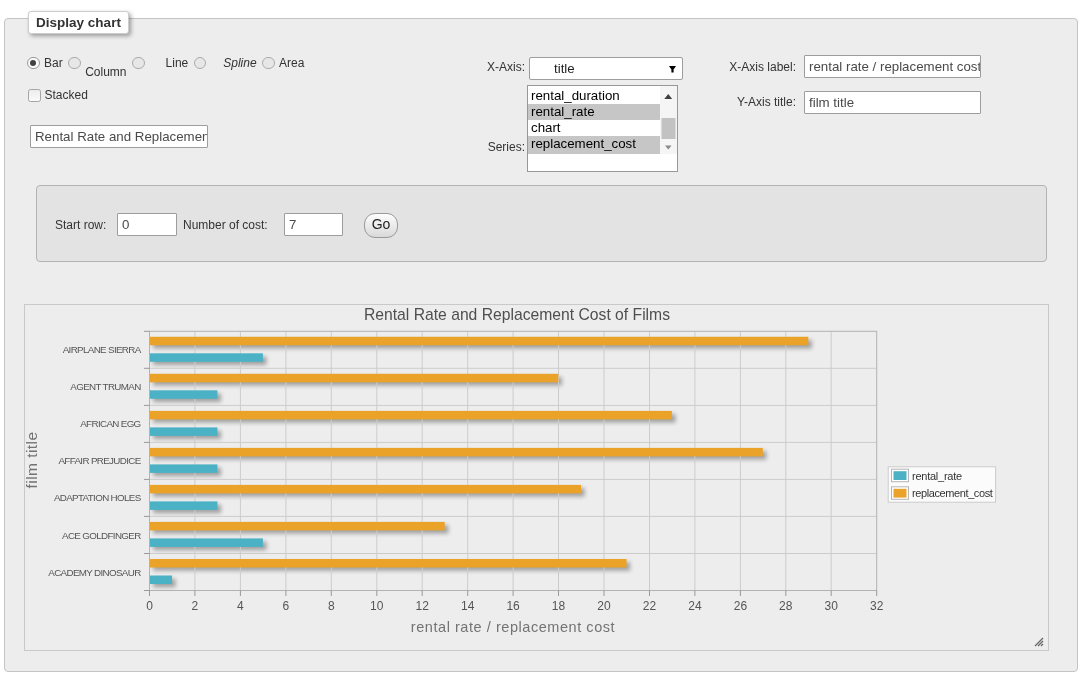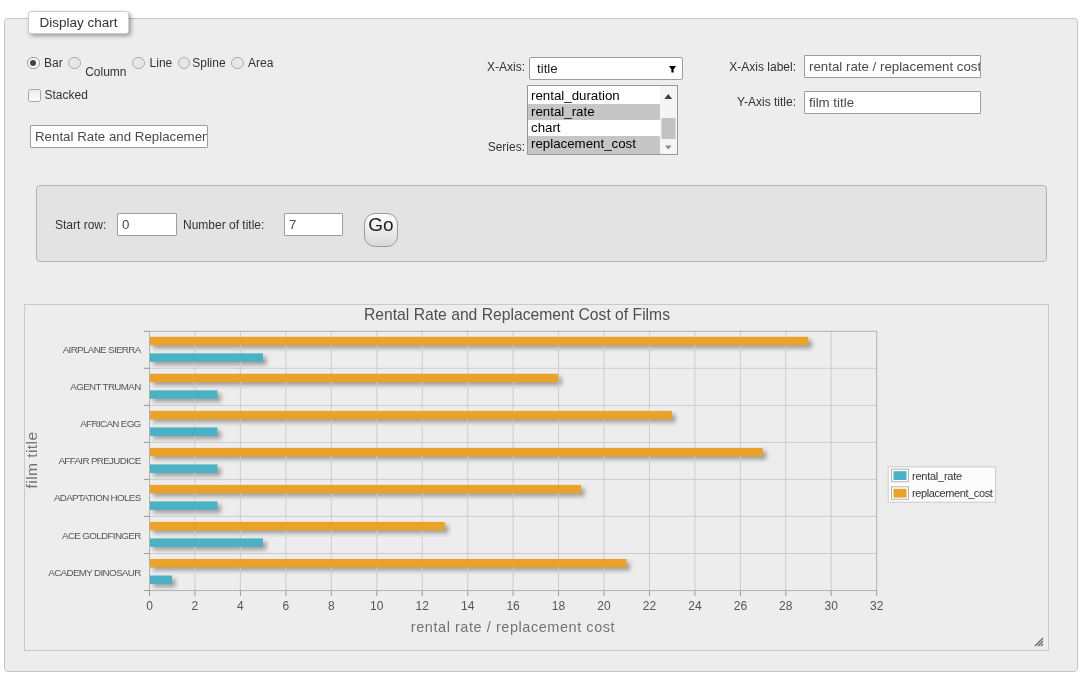--- a/index.html
+++ b/index.html
@@ -1,50 +1,50 @@
 <!DOCTYPE html>
 <html><head>
 <meta charset="utf-8">
 <style>
 * { margin:0; padding:0; box-sizing:border-box; }
 html,body { width:1081px; height:681px; background:#fff; font-family:"Liberation Sans", sans-serif; }
 body { position:relative; overflow:hidden; }
 .abs { position:absolute; }
 #fieldset { left:4px; top:18px; width:1074px; height:654px; border:1px solid #c4c4c4; border-radius:4px; background:#ededed; }
-#legendbox { left:28px; top:11px; width:101px; height:23px; background:#fff; border:1px solid #ccc; border-radius:3px; box-shadow:2px 2px 4px rgba(0,0,0,0.35); font-size:13.5px; font-weight:normal; color:#333; text-align:center; line-height:21px; }
+#legendbox { left:28px; top:11px; width:101px; height:23px; background:#fff; border:1px solid #ccc; border-radius:3px; box-shadow:2px 2px 4px rgba(0,0,0,0.35); font-size:13.5px; font-weight:bold; color:#333; text-align:center; line-height:21px; }
 .lbl { font-size:12px; color:#333; white-space:nowrap; }
 .radio { width:12.5px; height:12.5px; border-radius:50%; border:1px solid #ababab; background:#e7e7e7; display:inline-block; flex:none; }
 .radio.sel { position:relative; }
 .radio.sel::after { content:""; position:absolute; left:2.25px; top:2.25px; width:6px; height:6px; border-radius:50%; background:#424242; }
 .checkbox { width:12.5px; height:13px; border:1px solid #a5a5a5; background:linear-gradient(180deg,#ececec,#fbfbfb); border-radius:2.5px; display:inline-block; flex:none; }
 .tinput { background:#fff; border:1px solid #9d9d9d; border-radius:1px; font-size:13.3px; color:#4a4a4a; line-height:21px; padding-left:4px; white-space:nowrap; overflow:hidden; }
-#go { left:364px; top:213px; width:34px; height:34px; border:1px solid #9a9a9a; border-radius:11px; background:linear-gradient(#fdfdfd,#d9d9d9); font-size:19px; color:#222; text-align:center; line-height:21px; }
+#go { left:364px; top:213px; width:34px; height:25px; border:1px solid #9a9a9a; border-radius:11px; background:linear-gradient(#fdfdfd,#d9d9d9); font-size:14px; color:#222; text-align:center; line-height:21px; }
 #panel { left:36px; top:185px; width:1011px; height:77px; background:#e3e3e3; border:1px solid #b3b3b3; border-radius:4px; }
 #chartbox { left:24px; top:304px; width:1025px; height:347px; background:#ededed; border:1px solid #c9c9c9; }
-#selbox { left:529px; top:57px; width:154px; height:23px; background:#fff; border:1px solid #9d9d9d; border-radius:2px; font-size:13.3px; color:#222; line-height:21px; padding-left:7px; }
-#listbox { left:527px; top:85px; width:151px; height:70px; background:#fff; border:1px solid #989898; }
+#selbox { left:529px; top:57px; width:154px; height:23px; background:#fff; border:1px solid #9d9d9d; border-radius:2px; font-size:13.3px; color:#222; line-height:21px; padding-left:24px; }
+#listbox { left:527px; top:85px; width:151px; height:87px; background:#fff; border:1px solid #989898; }
 .opt { height:16px; font-size:13.3px; color:#000; padding-left:3px; line-height:16px; white-space:nowrap; }
 .opt.sel { background:#c6c6c6; }
 #sbar { position:absolute; right:0; top:0; width:17px; height:68px; background:#f5f5f5; }
 </style>
 </head>
 <body>
 <div class="abs" id="fieldset"></div>
 <div class="abs" id="panel"></div>
 <div class="abs" id="legendbox">Display chart</div>
 
 <div class="abs" style="left:27px; top:56px; height:14px; display:flex; align-items:center;">
   <span class="radio sel" style="background:#fafafa; border-color:#999;"></span>
     <span class="lbl" style="margin-left:4.5px;">Bar</span>
   <span class="radio" style="margin-left:5.5px;"></span>
     <span class="lbl" style="margin-left:4.5px;margin-top:17px;">Column</span>
   <span class="radio" style="margin-left:5.5px;"></span>
-    <span class="lbl" style="margin-left:5px;">Line</span>
-  <span class="radio" style="margin-left:5.5px;"></span>
-    <span class="lbl" style="margin-left:2px;">Spline</span>
+    <span class="lbl" style="margin-left:21px;">Line</span>
+  <span class="radio" style="margin-left:5.5px;"></span>
+    <span class="lbl" style="margin-left:17px;font-style:italic;">Spline</span>
   <span class="radio" style="margin-left:5.5px;"></span>
     <span class="lbl" style="margin-left:4.5px;">Area</span>
 </div>
 
 <div class="abs" style="left:28px; top:88px; display:flex; align-items:center;">
   <span class="checkbox"></span>
     <span class="lbl" style="margin-left:4px;">Stacked</span>
 </div>
 
 <div class="abs tinput" style="left:30px; top:125px; width:178px; height:23px;">Rental Rate and Replacement Cost of Films</div>
@@ -71,21 +71,21 @@
   </div>
 </div>
 
 <div class="abs lbl" style="left:710px; top:60px; width:86px; text-align:right;">X-Axis label:</div>
 <div class="abs tinput" style="left:804px; top:55px; width:177px; height:23px;">rental rate / replacement cost</div>
 <div class="abs lbl" style="left:710px; top:94.5px; width:86px; text-align:right;">Y-Axis title:</div>
 <div class="abs tinput" style="left:804px; top:91px; width:177px; height:23px;">film title</div>
 
 <div class="abs lbl" style="left:55px; top:218px;">Start row:</div>
 <div class="abs tinput" style="left:117px; top:213px; width:60px; height:23px;">0</div>
-<div class="abs lbl" style="left:183px; top:218px;">Number of title:</div>
+<div class="abs lbl" style="left:183px; top:218px;">Number of cost:</div>
 <div class="abs tinput" style="left:284px; top:213px; width:59px; height:23px;">7</div>
 <div class="abs" id="go">Go</div>
 
 <div class="abs" id="chartbox"></div>
 <svg class="abs" style="left:24px; top:304px;" width="1025" height="347" id="chartsvg">
 <defs>
       <filter id="sh" x="-20%" y="-50%" width="140%" height="250%">
         <feGaussianBlur stdDeviation="1.9"></feGaussianBlur>
       </filter>
     </defs>

